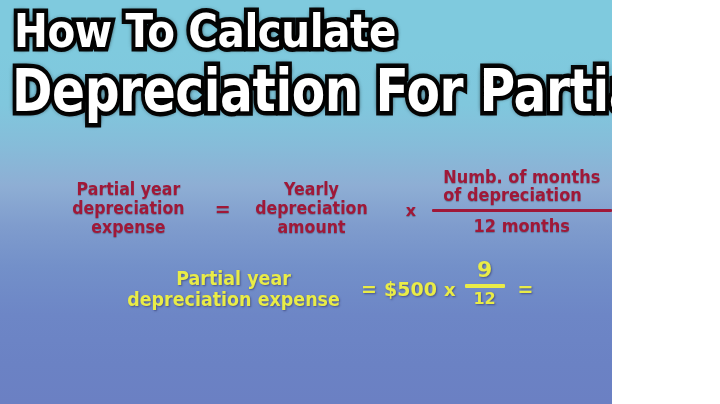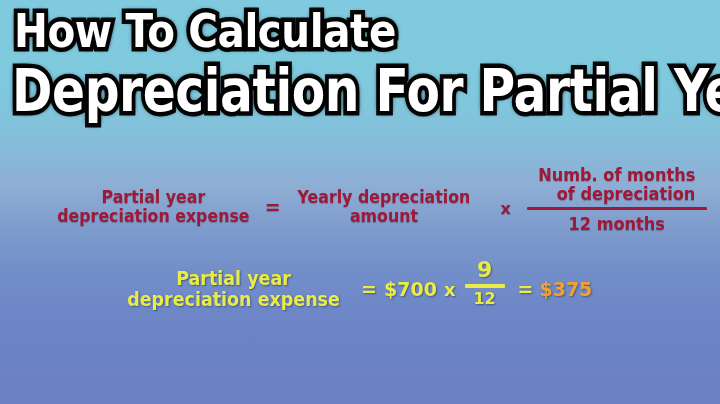--- a/index.html
+++ b/index.html
@@ -8,21 +8,21 @@
   }
   body {
     width: 720px;
     height: 404px;
     overflow: hidden;
     font-family: "Liberation Sans", sans-serif;
   }
 
   #slide {
     position: relative;
-    width: 720px;
+    width: 612px;
     height: 404px;
     background: linear-gradient(to bottom,
         #7fcade 0%,
         #7fcade 12%,
         #80c7dd 26%,
         #86bcd9 36%,
         #8eaed4 46%,
         #7f9ccd 56%,
         #7390c9 66%,
         #6d86c6 78%,
@@ -99,21 +99,21 @@
   }
   .fg-times {
     font-size: 16px;
     margin: 0 16px 0 24px;
     padding-top: 18px;
   }
   .fg-frac {
     display: flex;
     flex-direction: column;
     align-items: center;
-    text-align: right;
+    text-align: left;
   }
   .fg-frac-num {
     transform: scaleX(0.95);
     line-height: 1.1;
     padding: 0 4px 2px 4px;
   }
   .fg-frac-bar {
     width: 100%;
     min-width: 180px;
     height: 3px;
@@ -229,28 +229,27 @@
 
   <div class="formula-example">
 
     <div class="fe-lhs">
       <div>Partial year</div>
       <div>depreciation expense</div>
     </div>
 
     <div class="fe-eq1">=</div>
 
-    <div class="fe-val">$700</div>
+    <div class="fe-val">$500</div>
 
     <div class="fe-times">x</div>
 
     <div class="fe-frac">
       <div class="fe-frac-num">9</div>
       <div class="fe-frac-bar"></div>
       <div class="fe-frac-den">12</div>
     </div>
 
     <div class="fe-eq2">=</div>
 
-    <div class="fe-result">$375</div>
   </div>
 
 </div>
 
 </body></html>

